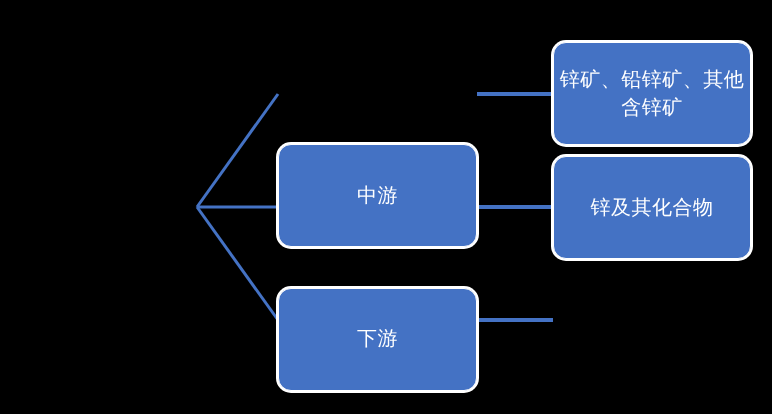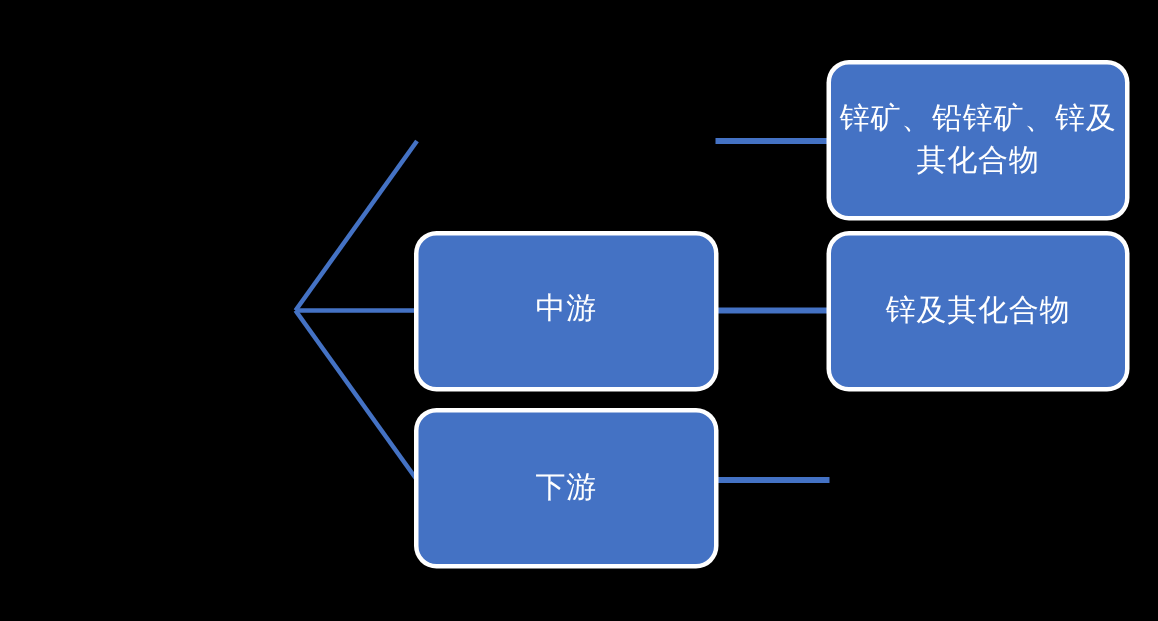--- a/index.html
+++ b/index.html
@@ -58,30 +58,30 @@
 
   
   #node-upstream {
     left: 278px;
     top: 42px;
     width: 199px;
     height: 103px;
   }
   #node-midstream {
     left: 278px;
-    top: 156px;
+    top: 144px;
+    width: 199px;
+    height: 103px;
+  }
+  #node-downstream {
+    left: 278px;
+    top: 288px;
     width: 199px;
     height: 103px;
     font-family: Liberation Mono, monospace;
-  }
-  #node-downstream {
-    left: 278px;
-    top: 274px;
-    width: 199px;
-    height: 103px;
   }
 
   
   #node-upstream-detail {
     left: 553px;
     top: 42px;
     width: 198px;
     height: 103px;
   }
   #node-midstream-detail {
@@ -122,21 +122,21 @@
 
   <div class="node" id="node-midstream">
     <span class="node-label">中游</span>
   </div>
 
   <div class="node" id="node-downstream">
     <span class="node-label">下游</span>
   </div>
 
   <div class="node" id="node-upstream-detail">
-    <span class="node-label wrap">锌矿、铅锌矿、锌及其化合物</span>
+    <span class="node-label wrap">锌矿、铅锌矿、其他含锌矿</span>
   </div>
 
   <div class="node" id="node-midstream-detail">
     <span class="node-label">锌及其化合物</span>
   </div>
 
 
 </div>
 
 </body></html>

